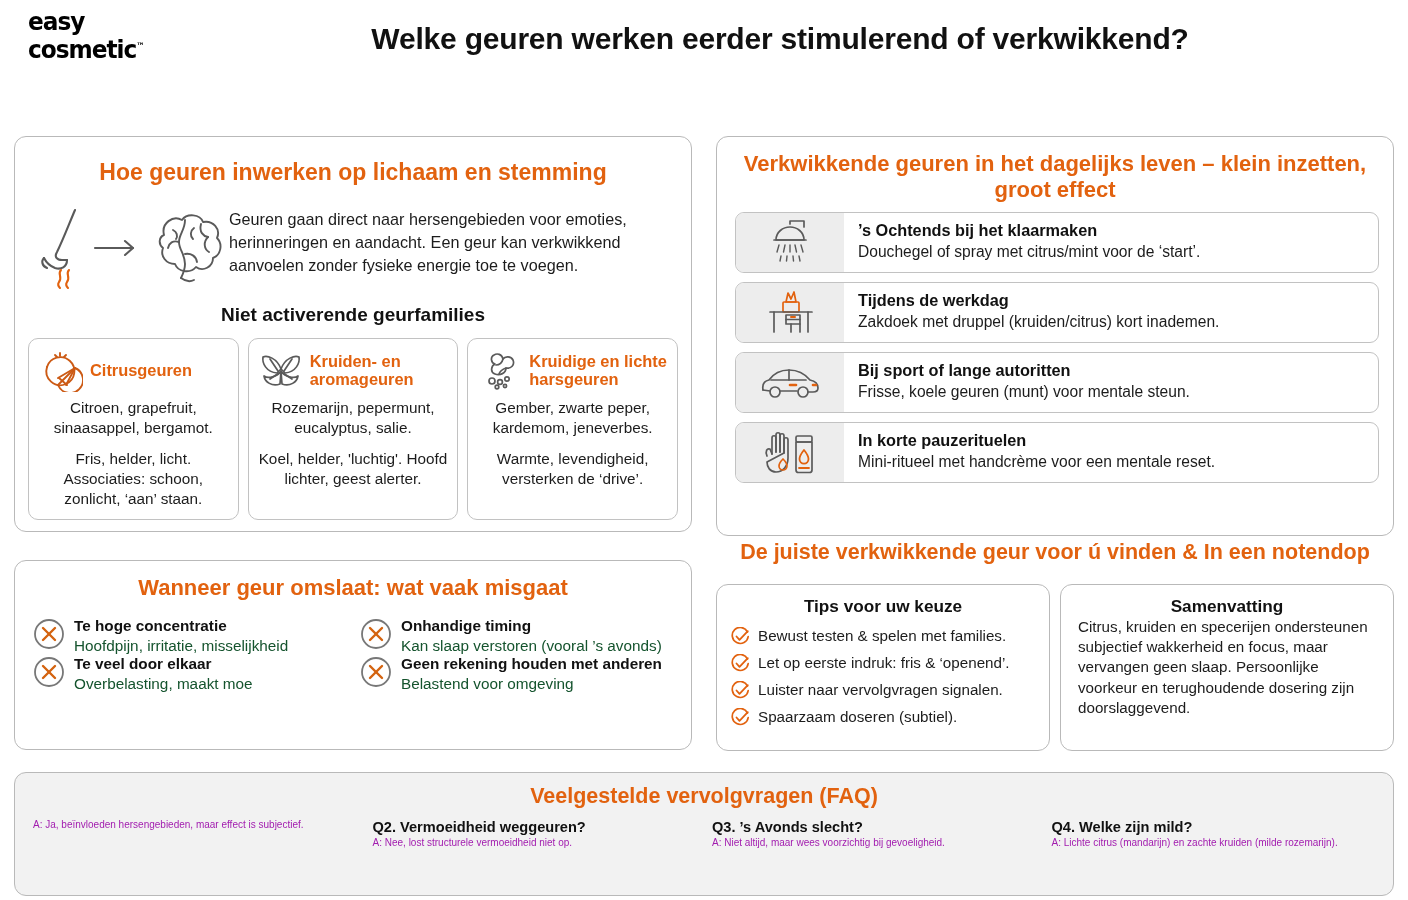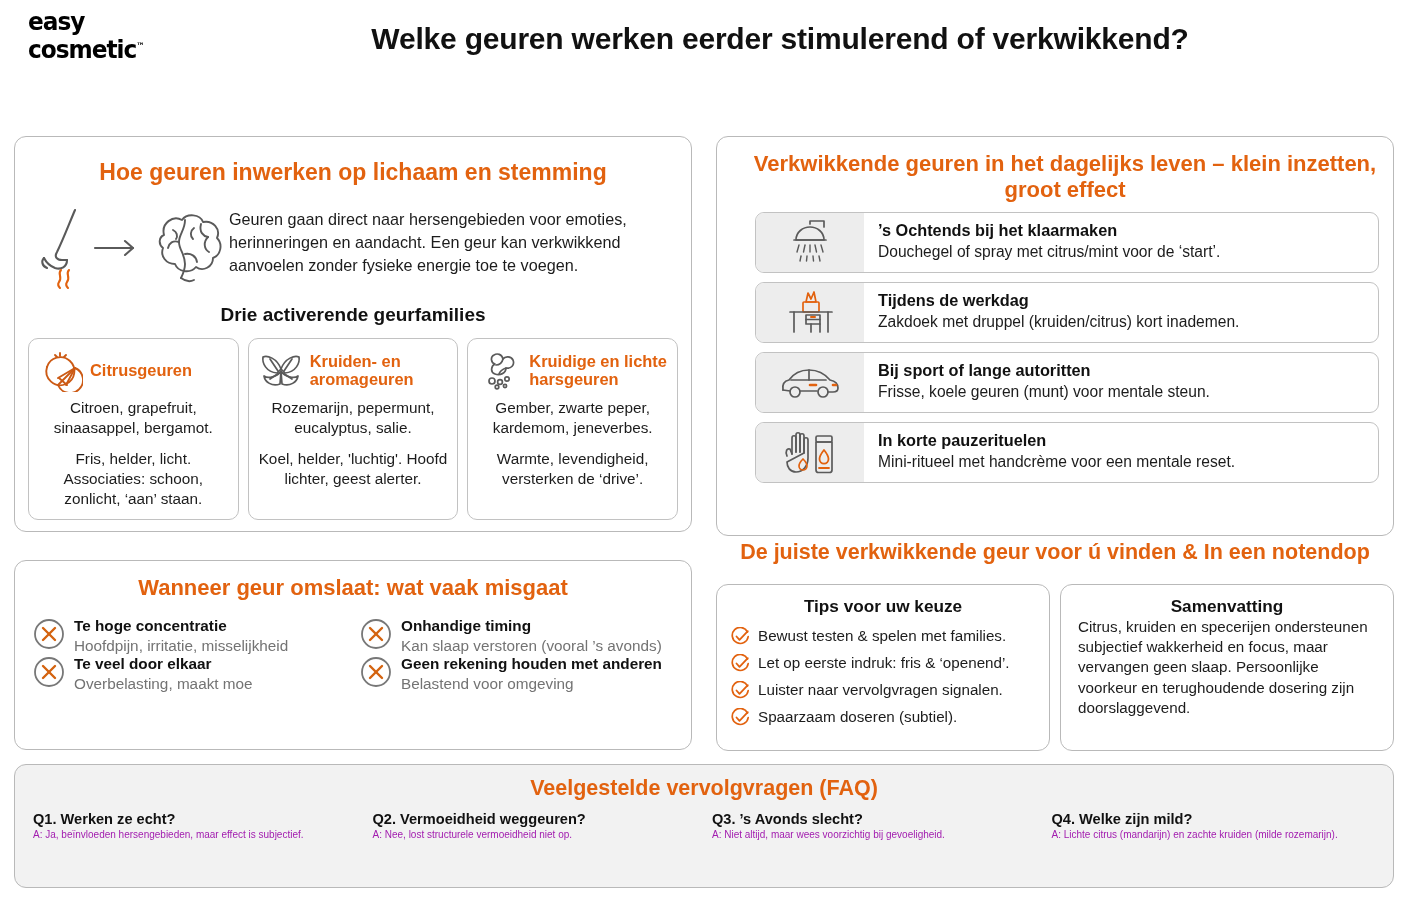--- a/index.html
+++ b/index.html
@@ -30,21 +30,21 @@
     letter-spacing: -0.2px;
   }
 
   
   .panel {
     position: absolute;
     background: #fff;
     border: 1.6px solid #b9b9b9;
     border-radius: 12px;
   }
-  .panel.shaded { background: #f2f2f2; }
+  .panel.shaded { background: #f2f2f2; margin-top: 8px; }
 
   .panel-title {
     color: #e2620f;
     font-weight: 700;
     text-align: center;
     line-height: 1.18;
   }
 
   
   #panel-brain { left: 14px; top: 136px; width: 678px; height: 396px; }
@@ -73,26 +73,26 @@
 
   
   #panel-mistakes { left: 14px; top: 560px; width: 678px; height: 190px; }
   #panel-mistakes .panel-title { font-size: 22px; margin-top: 14px; }
   .mist-grid {
     display: grid; grid-template-columns: 1fr 1fr; gap: 0 10px;
     margin: 16px 14px 0 18px;
   }
   .mist-item { display: flex; gap: 9px; align-items: flex-start; }
   .mist-txt-t { font-weight: 700; font-size: 15.3px; color: #111; line-height: 1.22; }
-  .mist-txt-s { font-size: 15.3px; color: #737373; line-height: 1.26; }
+  .mist-txt-s { font-size: 15.3px; color: #14532d; line-height: 1.26; }
 
   .circ-x { flex: 0 0 auto; margin-top: 1px; }
 
   
-  #panel-daily { left: 716px; top: 136px; width: 678px; height: 400px; padding-left: 20px; }
+  #panel-daily { left: 716px; top: 136px; width: 678px; height: 400px; }
   #panel-daily .panel-title { font-size: 22px; margin-top: 14px; }
 
   .tile {
     display: flex; align-items: stretch;
     border: 1.4px solid #c2c2c2; border-radius: 9px;
     margin: 9px 14px 0 18px; height: 61px; overflow: hidden; background:#fff;
   }
   .tile-icon {
     flex: 0 0 108px; background: #ededed;
     display: flex; align-items: center; justify-content: center;
@@ -176,21 +176,21 @@
             <path d="M175,33 C170,38 171,45 176,48"></path>
             <path d="M140,26 C144,28 145,32 143,35"></path>
             <path d="M161,24 C157,27 157,32 160,35"></path>
             <path d="M148,74 C152,77 157,78 161,76"></path>
           </g>
         </svg>
       </div>
       <div class="intro-text">Geuren gaan direct naar hersengebieden voor emoties, herinneringen en aandacht. Een geur kan verkwikkend aanvoelen zonder fysieke energie toe te voegen.</div>
     </div>
 
-    <div class="sub-title">Drie activerende geurfamilies</div>
+    <div class="sub-title">Niet activerende geurfamilies</div>
 
     <div class="fam-row">
 
       <div class="fam-card">
         <div class="fam-head">
           <span class="ficon">
             <svg width="44" height="44" viewBox="0 0 44 44">
               <g fill="none" stroke="#cc5a14" stroke-width="1.9" stroke-linecap="round" stroke-linejoin="round">
                 <path d="M8,19 A14,14 0 1,1 27,36"></path>
                 <path d="M8,19 A14,14 0 0,0 27,36"></path>
@@ -485,21 +485,20 @@
 
   <div class="panel" id="panel-summary">
     <div class="small-head">Samenvatting</div>
     <div class="summary-txt">Citrus, kruiden en specerijen ondersteunen subjectief wakkerheid en focus, maar vervangen geen slaap. Persoonlijke voorkeur en terughoudende dosering zijn doorslaggevend.</div>
   </div>
 
   <div class="panel shaded" id="panel-faq">
     <div class="panel-title">Veelgestelde vervolgvragen (FAQ)</div>
     <div class="faq-grid">
       <div>
-        <div class="faq-q">Q1. Werken ze echt?</div>
         <div class="faq-a">A: Ja, beïnvloeden hersengebieden, maar effect is subjectief.</div>
       </div>
       <div>
         <div class="faq-q">Q2. Vermoeidheid weggeuren?</div>
         <div class="faq-a">A: Nee, lost structurele vermoeidheid niet op.</div>
       </div>
       <div>
         <div class="faq-q">Q3. ’s Avonds slecht?</div>
         <div class="faq-a">A: Niet altijd, maar wees voorzichtig bij gevoeligheid.</div>
       </div>

